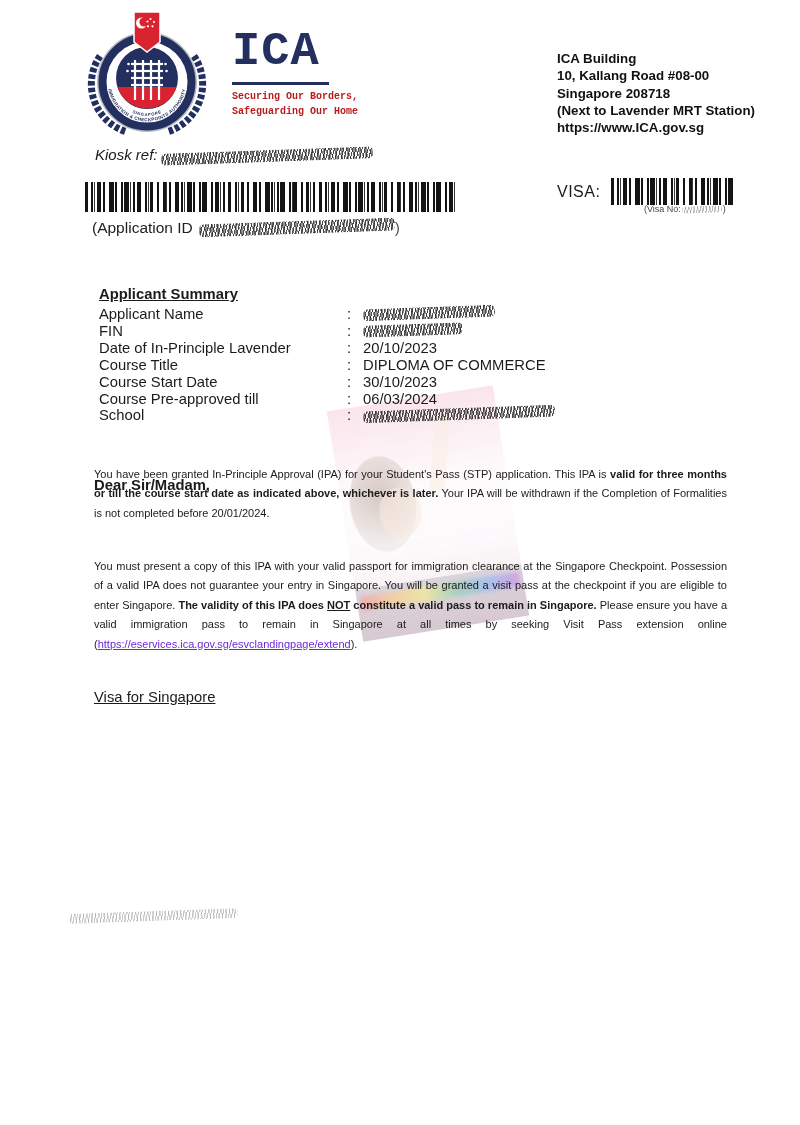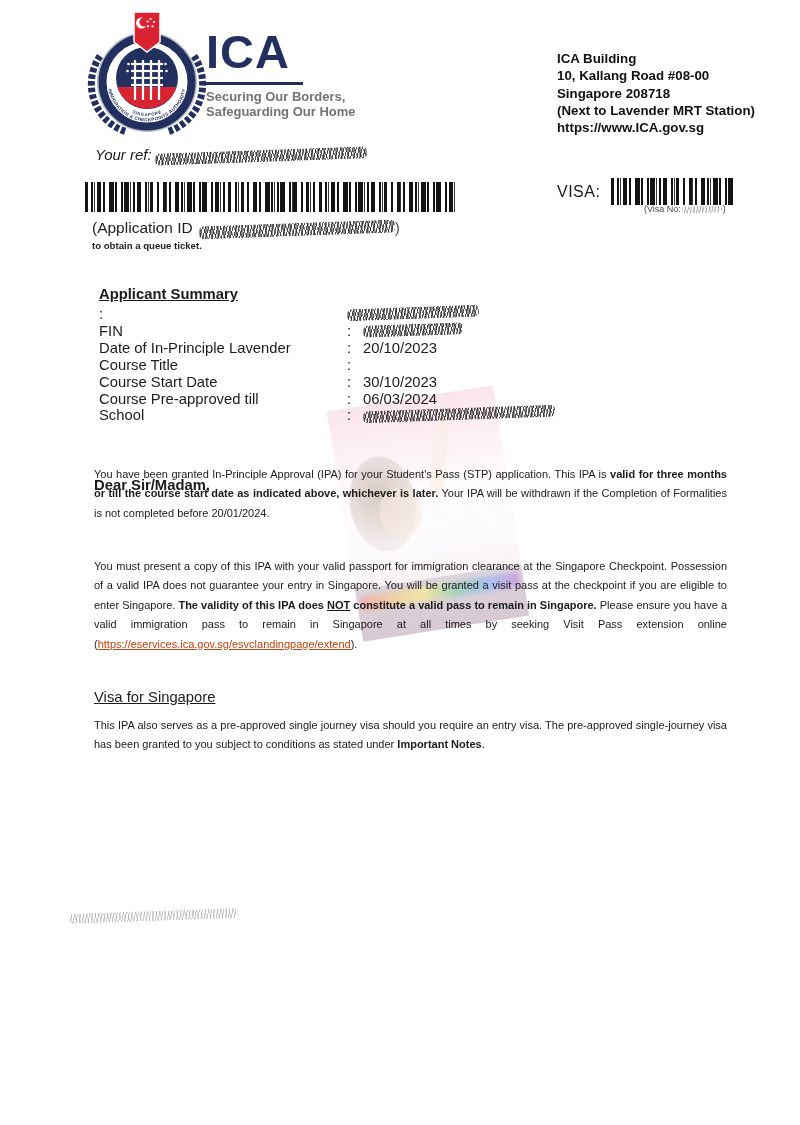--- a/index.html
+++ b/index.html
@@ -6,36 +6,36 @@
   .page{
     position:relative;width:800px;height:1125px;margin:0 auto;
     background:#ffffff;outline:1px solid #d8d8d8;overflow:hidden;
     font-family:"Liberation Sans", sans-serif;color:#1b1b1b;
   }
   .abs{position:absolute;}
 
   
   .wordmark-acronym{font-size:47px;font-weight:bold;letter-spacing:1px;line-height:1;color:#232f5e;}
   .wordmark-rule{width:97px;height:3px;background:#232f5e;margin-top:7px;}
-  .wordmark-tagline{margin-top:5px;font-size:13px;font-weight:bold;line-height:14.5px;color:#737373;}
+  .wordmark-tagline{margin-top:5px;font-size:10px;font-weight:bold;line-height:14.5px;color:#b91c1c;}
   .address{font-size:13.3px;font-weight:bold;line-height:17.3px;color:#111;}
 
   
   .your-ref{display:flex;align-items:center;font-size:15px;}
   .your-ref .lbl{font-style:italic;}
   .barcode{
     background-color:#fff;
     background-image:
       repeating-linear-gradient(90deg,#141414 0 2px,transparent 2px 6px),
       repeating-linear-gradient(90deg,#141414 0 3px,transparent 3px 13px),
       repeating-linear-gradient(90deg,rgba(20,20,20,.85) 0 1px,transparent 1px 9px);
   }
   .visa-label{font-size:16px;letter-spacing:.5px;}
   .visa-no{font-size:9px;color:#4a4a4a;display:flex;align-items:center;}
-  .app-id{display:flex;align-items:center;font-size:15.5px;color:#222;}
+  .app-id{display:flex;align-items:flex-start;font-size:15.5px;color:#222;}
   .app-id .suffix{color:#555;}
   .kiosk-note{font-size:9.6px;font-weight:bold;line-height:11.4px;color:#222;}
 
   
   .scribble{
     display:inline-block;border-radius:5px;transform:skewY(-2deg);
     background-image:
       repeating-linear-gradient(104deg, rgba(43,43,43,.85) 0 1px, transparent 1px 3px),
       repeating-linear-gradient(68deg,  rgba(70,70,70,.65) 0 1px, transparent 1px 4px),
       repeating-linear-gradient(88deg,  rgba(25,25,25,.45) 0 2px, transparent 2px 6px);
@@ -48,21 +48,21 @@
 
   
   .summary-title{font-size:14.8px;font-weight:bold;text-decoration:underline;}
   .summary-row{display:grid;grid-template-columns:248px 16px 1fr;font-size:14.8px;line-height:16.9px;align-items:baseline;}
   .summary-row .val{white-space:nowrap;}
 
   
   .salutation{font-size:14.8px;font-weight:bold;margin-top:40px;}
   .para{font-size:11px;line-height:19.4px;text-align:justify;}
   .section-heading{font-size:14.8px;text-decoration:underline;}
-  .link{color:#c2410c;}
+  .link{color:#6d28d9;}
 
   
   .watermark{
     width:168px;height:233px;transform:rotate(-9deg);opacity:.5;filter:blur(.6px);
     background:linear-gradient(180deg, rgba(238,160,185,.55) 0%, rgba(250,236,240,.4) 38%,
                rgba(236,226,236,.35) 66%, rgba(190,70,80,.3) 100%);
     overflow:hidden;pointer-events:none;
   }
   .wm-hair{position:absolute;left:8px;top:52px;width:66px;height:96px;border-radius:50%;
     background:radial-gradient(circle at 45% 40%, rgba(122,84,60,.6), rgba(122,84,60,.15) 75%);}
@@ -125,82 +125,83 @@
     <path id="arcOuter" d="M 20.66,77.4 A 39.5 39.5 0 0 0 99.34,77.4" fill="none"></path>
     <path id="arcInner" d="M 26.13,77 A 34 34 0 0 0 93.87,77" fill="none"></path>
     <text font-size="4.6" font-weight="bold" fill="#232f5e" letter-spacing="0.3">
       <textPath href="#arcOuter" startOffset="50%" text-anchor="middle">IMMIGRATION &amp; CHECKPOINTS AUTHORITY</textPath>
     </text>
     <text font-size="4.2" font-weight="bold" fill="#232f5e" letter-spacing="0.6">
       <textPath href="#arcInner" startOffset="50%" text-anchor="middle">SINGAPORE</textPath>
     </text>
   </svg>
 
-  <div class="abs" style="left:206px;top:28px;">
+  <div class="abs" style="left:232px;top:28px;font-family:Liberation Mono, monospace;">
     <div class="wordmark-acronym">ICA</div>
     <div class="wordmark-rule"></div>
     <div class="wordmark-tagline">
       <div>Securing Our Borders,</div>
       <div>Safeguarding Our Home</div>
     </div>
   </div>
 
   <div class="abs address" style="left:557px;top:50px;">
     <div>ICA Building</div>
     <div>10, Kallang Road #08-00</div>
     <div>Singapore 208718</div>
     <div>(Next to Lavender MRT Station)</div>
     <div>https://www.ICA.gov.sg</div>
   </div>
 
   <div class="abs your-ref" style="left:95px;top:146px;">
-    <span class="lbl">Your ref:</span>
+    <span class="lbl">Kiosk ref:</span>
     <span class="scribble" style="width:212px;height:12px;margin-left:3px;margin-top:3px;"></span>
   </div>
 
   <div class="abs barcode" style="left:85px;top:182px;width:371px;height:30px;"></div>
 
   <div class="abs visa-label" style="left:557px;top:183px;">VISA:</div>
   <div class="abs barcode" style="left:611px;top:178px;width:122px;height:27px;"></div>
   <div class="abs visa-no" style="left:644px;top:204px;">
     <span>(Visa No:</span>
     <span class="scribble light" style="width:40px;height:7px;margin:0 1px;"></span>
     <span>)</span>
   </div>
 
   <div class="abs app-id" style="left:92px;top:219px;">
     <span>(Application ID</span>
     <span class="scribble" style="width:196px;height:13px;margin-left:6px;margin-top:2px;"></span>
     <span class="suffix">)</span>
   </div>
 
   <div class="abs kiosk-note" style="left:92px;top:240px;width:545px;">
-    <div>to obtain a queue ticket.</div>
   </div>
 
   <div class="abs summary-title" style="left:99px;top:286px;">Applicant Summary</div>
 
   <div class="abs" style="left:99px;top:306px;width:620px;">
     <div class="summary-row">
+      <span>Applicant Name</span>
       <span>:</span>
       <span class="val"><span class="scribble" style="width:132px;height:12px;"></span></span>
     </div>
     <div class="summary-row">
       <span>FIN</span>
       <span>:</span>
       <span class="val"><span class="scribble" style="width:100px;height:12px;"></span></span>
     </div>
     <div class="summary-row">
       <span>Date of In-Principle Lavender</span>
       <span>:</span>
       <span class="val">20/10/2023</span>
     </div>
     <div class="summary-row">
       <span>Course Title</span>
       <span>:</span>
+      <span class="val">DIPLOMA OF COMMERCE</span>
     </div>
     <div class="summary-row">
       <span>Course Start Date</span>
       <span>:</span>
       <span class="val">30/10/2023</span>
     </div>
     <div class="summary-row">
       <span>Course Pre-approved till</span>
       <span>:</span>
       <span class="val">06/03/2024</span>
@@ -213,17 +214,16 @@
   </div>
 
   <div class="abs salutation" style="left:94px;top:437px;">Dear Sir/Madam,</div>
 
   <div class="abs para" style="left:94px;top:465px;width:633px;"><span>You have been granted In-Principle Approval (IPA) for your Student's Pass (STP) application. This IPA is </span><span style="font-weight: bold;">valid for three months or till the course start date as indicated above, whichever is later.</span><span> Your IPA will be withdrawn if the Completion of Formalities is not completed before 20/01/2024.</span></div>
 
   <div class="abs para" style="left:94px;top:557px;width:633px;"><span>You must present a copy of this IPA with your valid passport for immigration clearance at the Singapore Checkpoint. Possession of a valid IPA does not guarantee your entry in Singapore. You will be granted a visit pass at the checkpoint if you are eligible to enter Singapore. </span><span style="font-weight: bold;">The validity of this IPA does </span><span style="font-weight: bold; text-decoration: underline;">NOT</span><span style="font-weight: bold;"> constitute a valid pass to remain in Singapore.</span><span> Please ensure you have a valid immigration pass to remain in Singapore at all times by seeking Visit Pass extension online (</span><a class="link" href="#">https://eservices.ica.gov.sg/esvclandingpage/extend</a><span>).</span></div>
 
   <div class="abs section-heading" style="left:94px;top:689px;">Visa for Singapore</div>
 
-  <div class="abs para" style="left:94px;top:716px;width:633px;"><span>This IPA also serves as a pre-approved single journey visa should you require an entry visa. The pre-approved single-journey visa has been granted to you subject to conditions as stated under </span><span style="font-weight: bold;">Important Notes</span><span>.</span></div>
 
   <div class="abs scribble light" style="left:68px;top:911px;width:170px;height:10px;opacity:.8;"></div>
 
 </div>
 
 </body></html>

